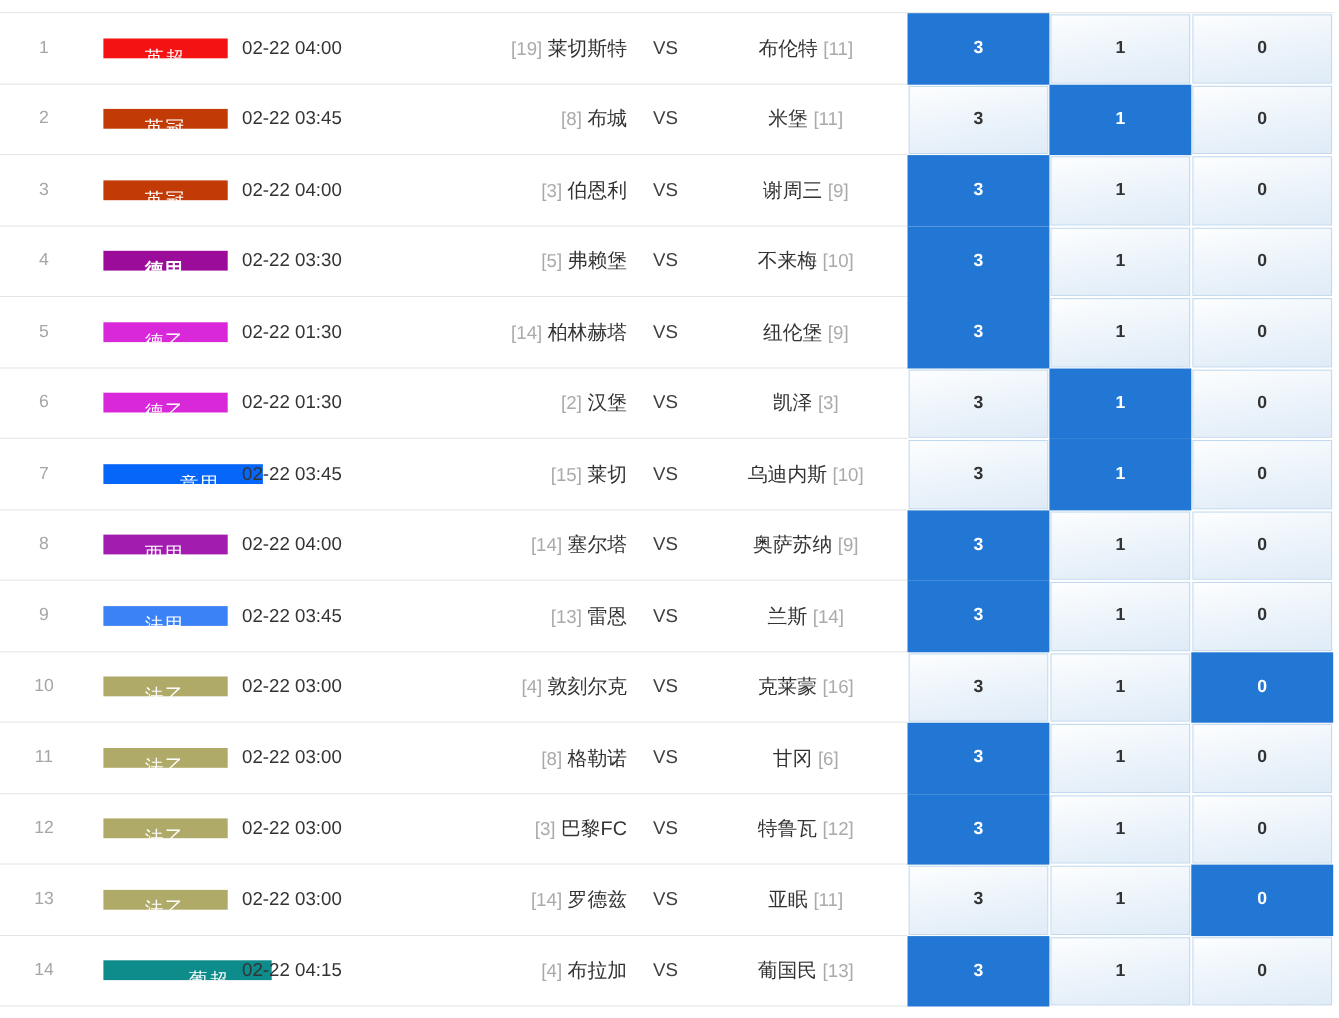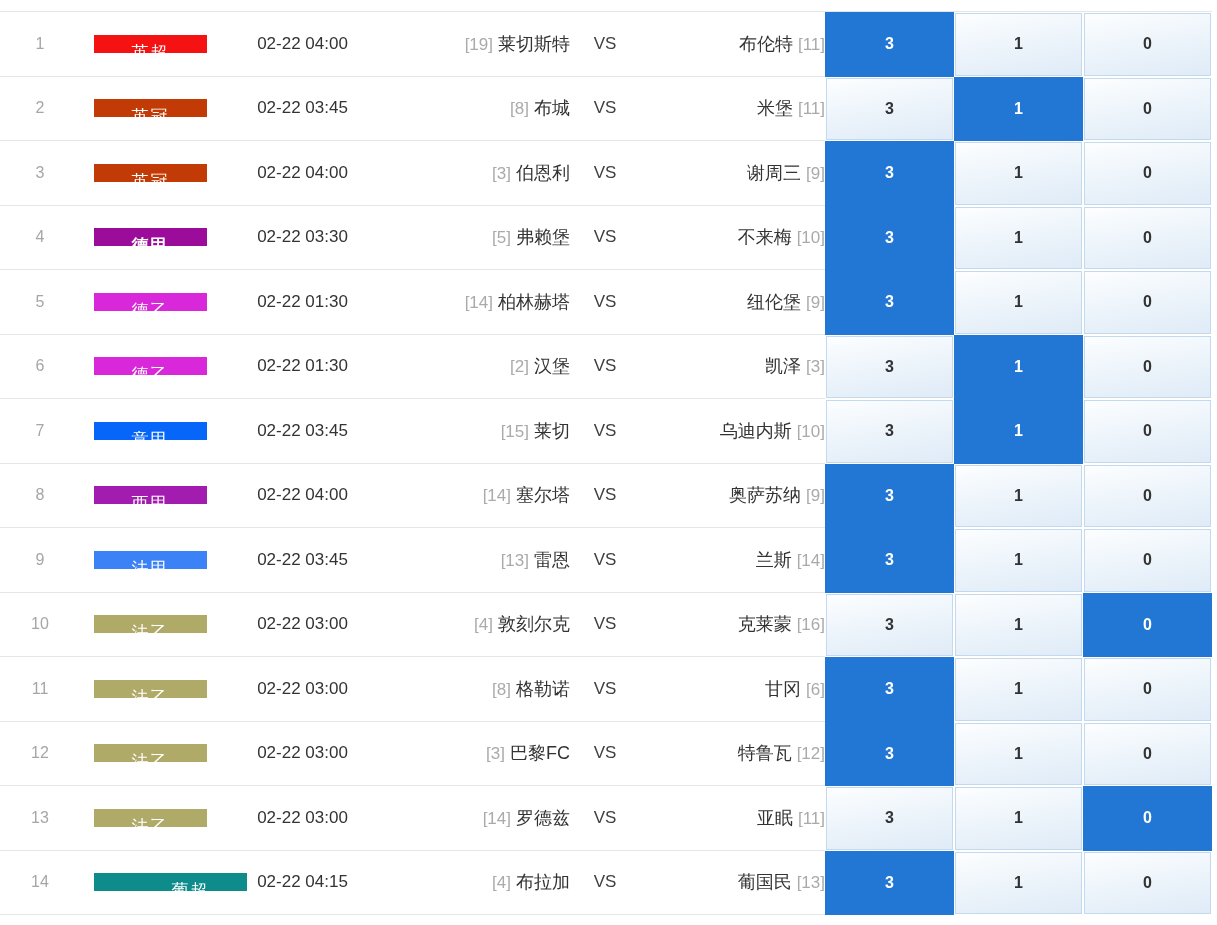--- a/index.html
+++ b/index.html
@@ -12,24 +12,24 @@
   .left {
     flex:none; width:825px; display:flex; align-items:center;
     border-bottom:1px solid #e6e6e6; box-sizing:border-box;
   }
   .col-num   { width:80px; text-align:center; color:#a6a6a6; font-size:16px; }
   .col-badge { width:140px; }
   .badge {
     display:block; margin-left:14px; width:113px; height:18px; line-height:36px;
     text-align:center; color:#fff; font-size:17px; letter-spacing:2px; cursor:pointer;
   }
-  .col-time { width:165px; text-align:center; color:#333; font-size:17px; }
+  .col-time { width:165px; color:#333; font-size:17px; }
   .col-home { width:185px; text-align:right; font-size:18px; color:#333; white-space:nowrap; }
   .col-vs   { width:70px; text-align:center; color:#404040; font-size:17px; }
-  .col-away { width:185px; text-align:right; font-size:18px; color:#333; white-space:nowrap; }
+  .col-away { width:185px; text-align:center; font-size:18px; color:#333; white-space:nowrap; }
   .rank { color:#aaaaaa; font-size:17px; }
   .odds { flex:1; display:flex; }
   .odd { flex:1; position:relative; cursor:pointer; }
   .odd .box {
     position:absolute; top:1px; right:1px; bottom:1px; left:1px;
     border:1px solid #c2d9ee;
     background:linear-gradient(170deg,#fdfeff 0%,#eef5fb 45%,#dfebf7 100%);
     display:flex; align-items:center; justify-content:center;
     font-size:16px; font-weight:bold; color:#333;
   }
@@ -183,21 +183,21 @@
       <div class="odd">
           <div class="box">0</div>
         </div>
     </div>
   </div>
 
   <div class="row">
     <div class="left">
       <div class="col-num">7</div>
       <div class="col-badge">
-        <span class="badge" style="background: rgb(6, 102, 250);">意甲</span>
+        <span class="badge" style="background: rgb(6, 102, 250); padding-left: 32px;">意甲</span>
       </div>
       <div class="col-time">02-22 03:45</div>
       <div class="col-home"><span class="rank">[15]</span> <span>莱切</span></div>
       <div class="col-vs">VS</div>
       <div class="col-away"><span>乌迪内斯</span> <span class="rank">[10]</span></div>
     </div>
     <div class="odds">
       <div class="odd">
           <div class="box">3</div>
         </div>

